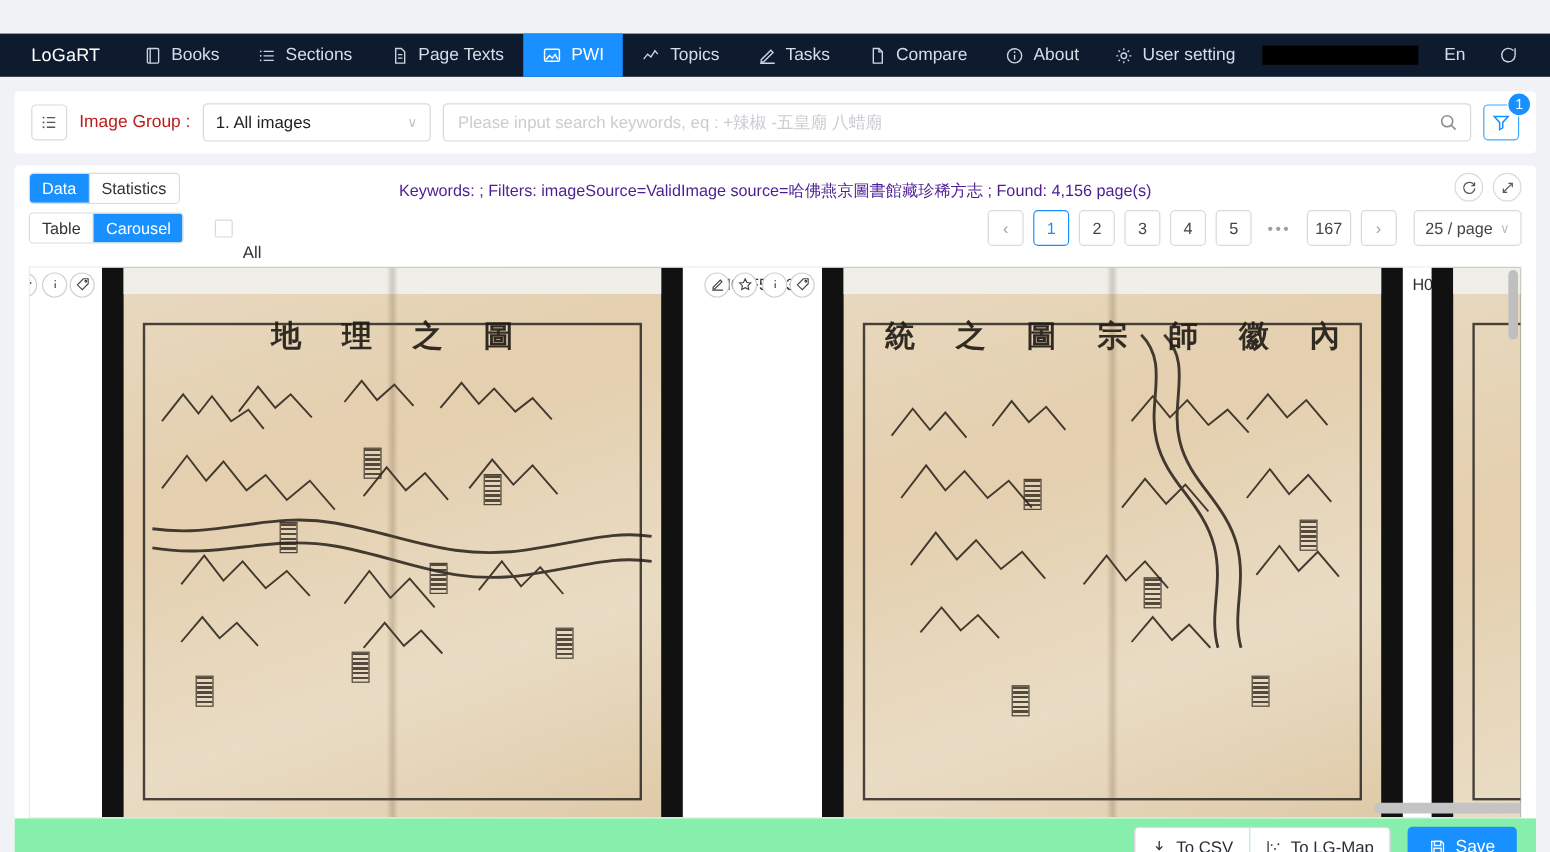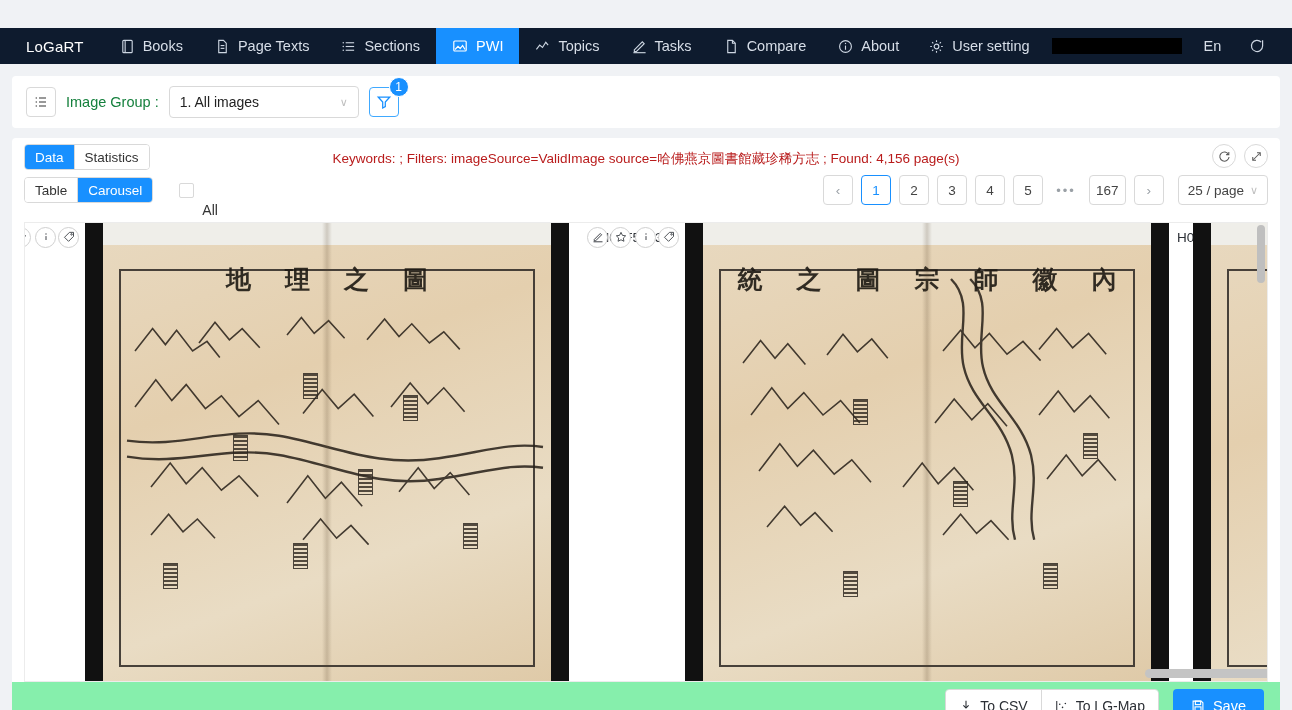--- a/index.html
+++ b/index.html
@@ -62,21 +62,21 @@
     position: relative;
   }
   .sqbtn {
     width: 30px; height: 30px;
     border: 1px solid #d9d9d9;
     border-radius: 4px;
     background: #fff;
     display: flex; align-items: center; justify-content: center;
     cursor: pointer;
   }
-  .lbl { font-size: 14.5px; color: #15803d; white-space: nowrap; }
+  .lbl { font-size: 14.5px; color: #b91c1c; white-space: nowrap; }
   .select {
     width: 190px; height: 32px;
     border: 1px solid #d9d9d9; border-radius: 4px;
     background: #fff;
     display: flex; align-items: center; justify-content: space-between;
     padding: 0 10px;
     font-size: 14px; color: #222;
     cursor: pointer;
   }
   .chev { color: #bfbfbf; font-size: 11px; }
@@ -139,21 +139,21 @@
     font-size: 13.5px; color: #333; background: #fff; cursor: pointer;
     border-right: 1px solid #d9d9d9;
   }
   .seg:last-child { border-right: none; }
   .seg.on { background: #1890ff; color: #fff; }
 
   .meta {
     position: absolute; left: 0; right: 0;
     text-align: center;
     font-size: 13.5px;
-    color: #b91c1c;
+    color: #4c1d95;
     pointer-events: none;
     top: 12px;
   }
   .toprighticons { margin-left: auto; display: flex; gap: 8px; }
   .circbtn {
     width: 24px; height: 24px; border-radius: 50%;
     border: 1px solid #d9d9d9; background: #fff;
     display: flex; align-items: center; justify-content: center;
     color: #595959; cursor: pointer;
   }
@@ -342,41 +342,41 @@
       <svg width="15" height="15" viewBox="0 0 16 16" fill="none" stroke="#cdd6e2" stroke-width="1.2">
         <rect x="3" y="1.5" width="10" height="13" rx="1"></rect>
           <line x1="5.5" y1="1.5" x2="5.5" y2="14.5"></line>
       </svg>
     </span>
     <span>Books</span>
   </div>
 
   <div class="navitem">
     <span class="ico">
-      <svg width="15" height="15" viewBox="0 0 16 16" fill="none" stroke="#cdd6e2" stroke-width="1.2">
-        <path d="M4 1.5h5l3 3v10H4z"></path>
-          <line x1="6" y1="7" x2="10" y2="7"></line>
-          <line x1="6" y1="10" x2="10" y2="10"></line>
-      </svg>
-    </span>
-    <span>Page Texts</span>
-  </div>
-
-  <div class="navitem">
-    <span class="ico">
       <svg width="15" height="15" viewBox="0 0 16 16" stroke="#cdd6e2" stroke-width="1.2">
         <line x1="5" y1="4" x2="14" y2="4"></line>
           <line x1="5" y1="8" x2="14" y2="8"></line>
           <line x1="5" y1="12" x2="14" y2="12"></line>
         <circle cx="2.4" cy="4" r=".8" fill="#cdd6e2" stroke="none"></circle>
           <circle cx="2.4" cy="8" r=".8" fill="#cdd6e2" stroke="none"></circle>
           <circle cx="2.4" cy="12" r=".8" fill="#cdd6e2" stroke="none"></circle>
       </svg>
     </span>
     <span>Sections</span>
+  </div>
+
+  <div class="navitem">
+    <span class="ico">
+      <svg width="15" height="15" viewBox="0 0 16 16" fill="none" stroke="#cdd6e2" stroke-width="1.2">
+        <path d="M4 1.5h5l3 3v10H4z"></path>
+          <line x1="6" y1="7" x2="10" y2="7"></line>
+          <line x1="6" y1="10" x2="10" y2="10"></line>
+      </svg>
+    </span>
+    <span>Page Texts</span>
   </div>
 
   <div class="navitem active">
     <span class="ico">
       <svg width="16" height="16" viewBox="0 0 16 16" fill="none" stroke="#ffffff" stroke-width="1.2">
         <rect x="1.8" y="3" width="12.4" height="10" rx="1"></rect>
         <path d="M3 11.5l3-3.2 2.2 2.2 2.4-3 2.4 4"></path>
       </svg>
     </span>
     <span>PWI</span>
@@ -459,20 +459,29 @@
         <circle cx="3.3" cy="4" r=".8" fill="#555" stroke="none"></circle>
           <circle cx="3.3" cy="8" r=".8" fill="#555" stroke="none"></circle>
           <circle cx="3.3" cy="12" r=".8" fill="#555" stroke="none"></circle>
       </svg>
     </span>
   </div>
   <div class="lbl">Image Group :</div>
   <div class="select">
     <span>1. All images</span>
     <span class="chev">∨</span>
+  </div>
+  <div class="searchwrap">
+    <input type="text" placeholder="Please input search keywords, eq : +辣椒 -五皇廟 八蜡廟" style="">
+    <span>
+      <svg width="16" height="16" viewBox="0 0 16 16" fill="none" stroke="#8c8c8c" stroke-width="1.3">
+        <circle cx="7" cy="7" r="4.6"></circle>
+          <line x1="10.4" y1="10.4" x2="14" y2="14"></line>
+      </svg>
+    </span>
   </div>
   <div class="filterbtn">
     <span>
       <svg width="16" height="16" viewBox="0 0 16 16" fill="none" stroke="#1890ff" stroke-width="1.25">
         <path d="M2.2 3h11.6l-4.5 5v4.6L6.7 14V8z"></path>
       </svg>
     </span>
     <span class="badge">1</span>
   </div>
 </div>

